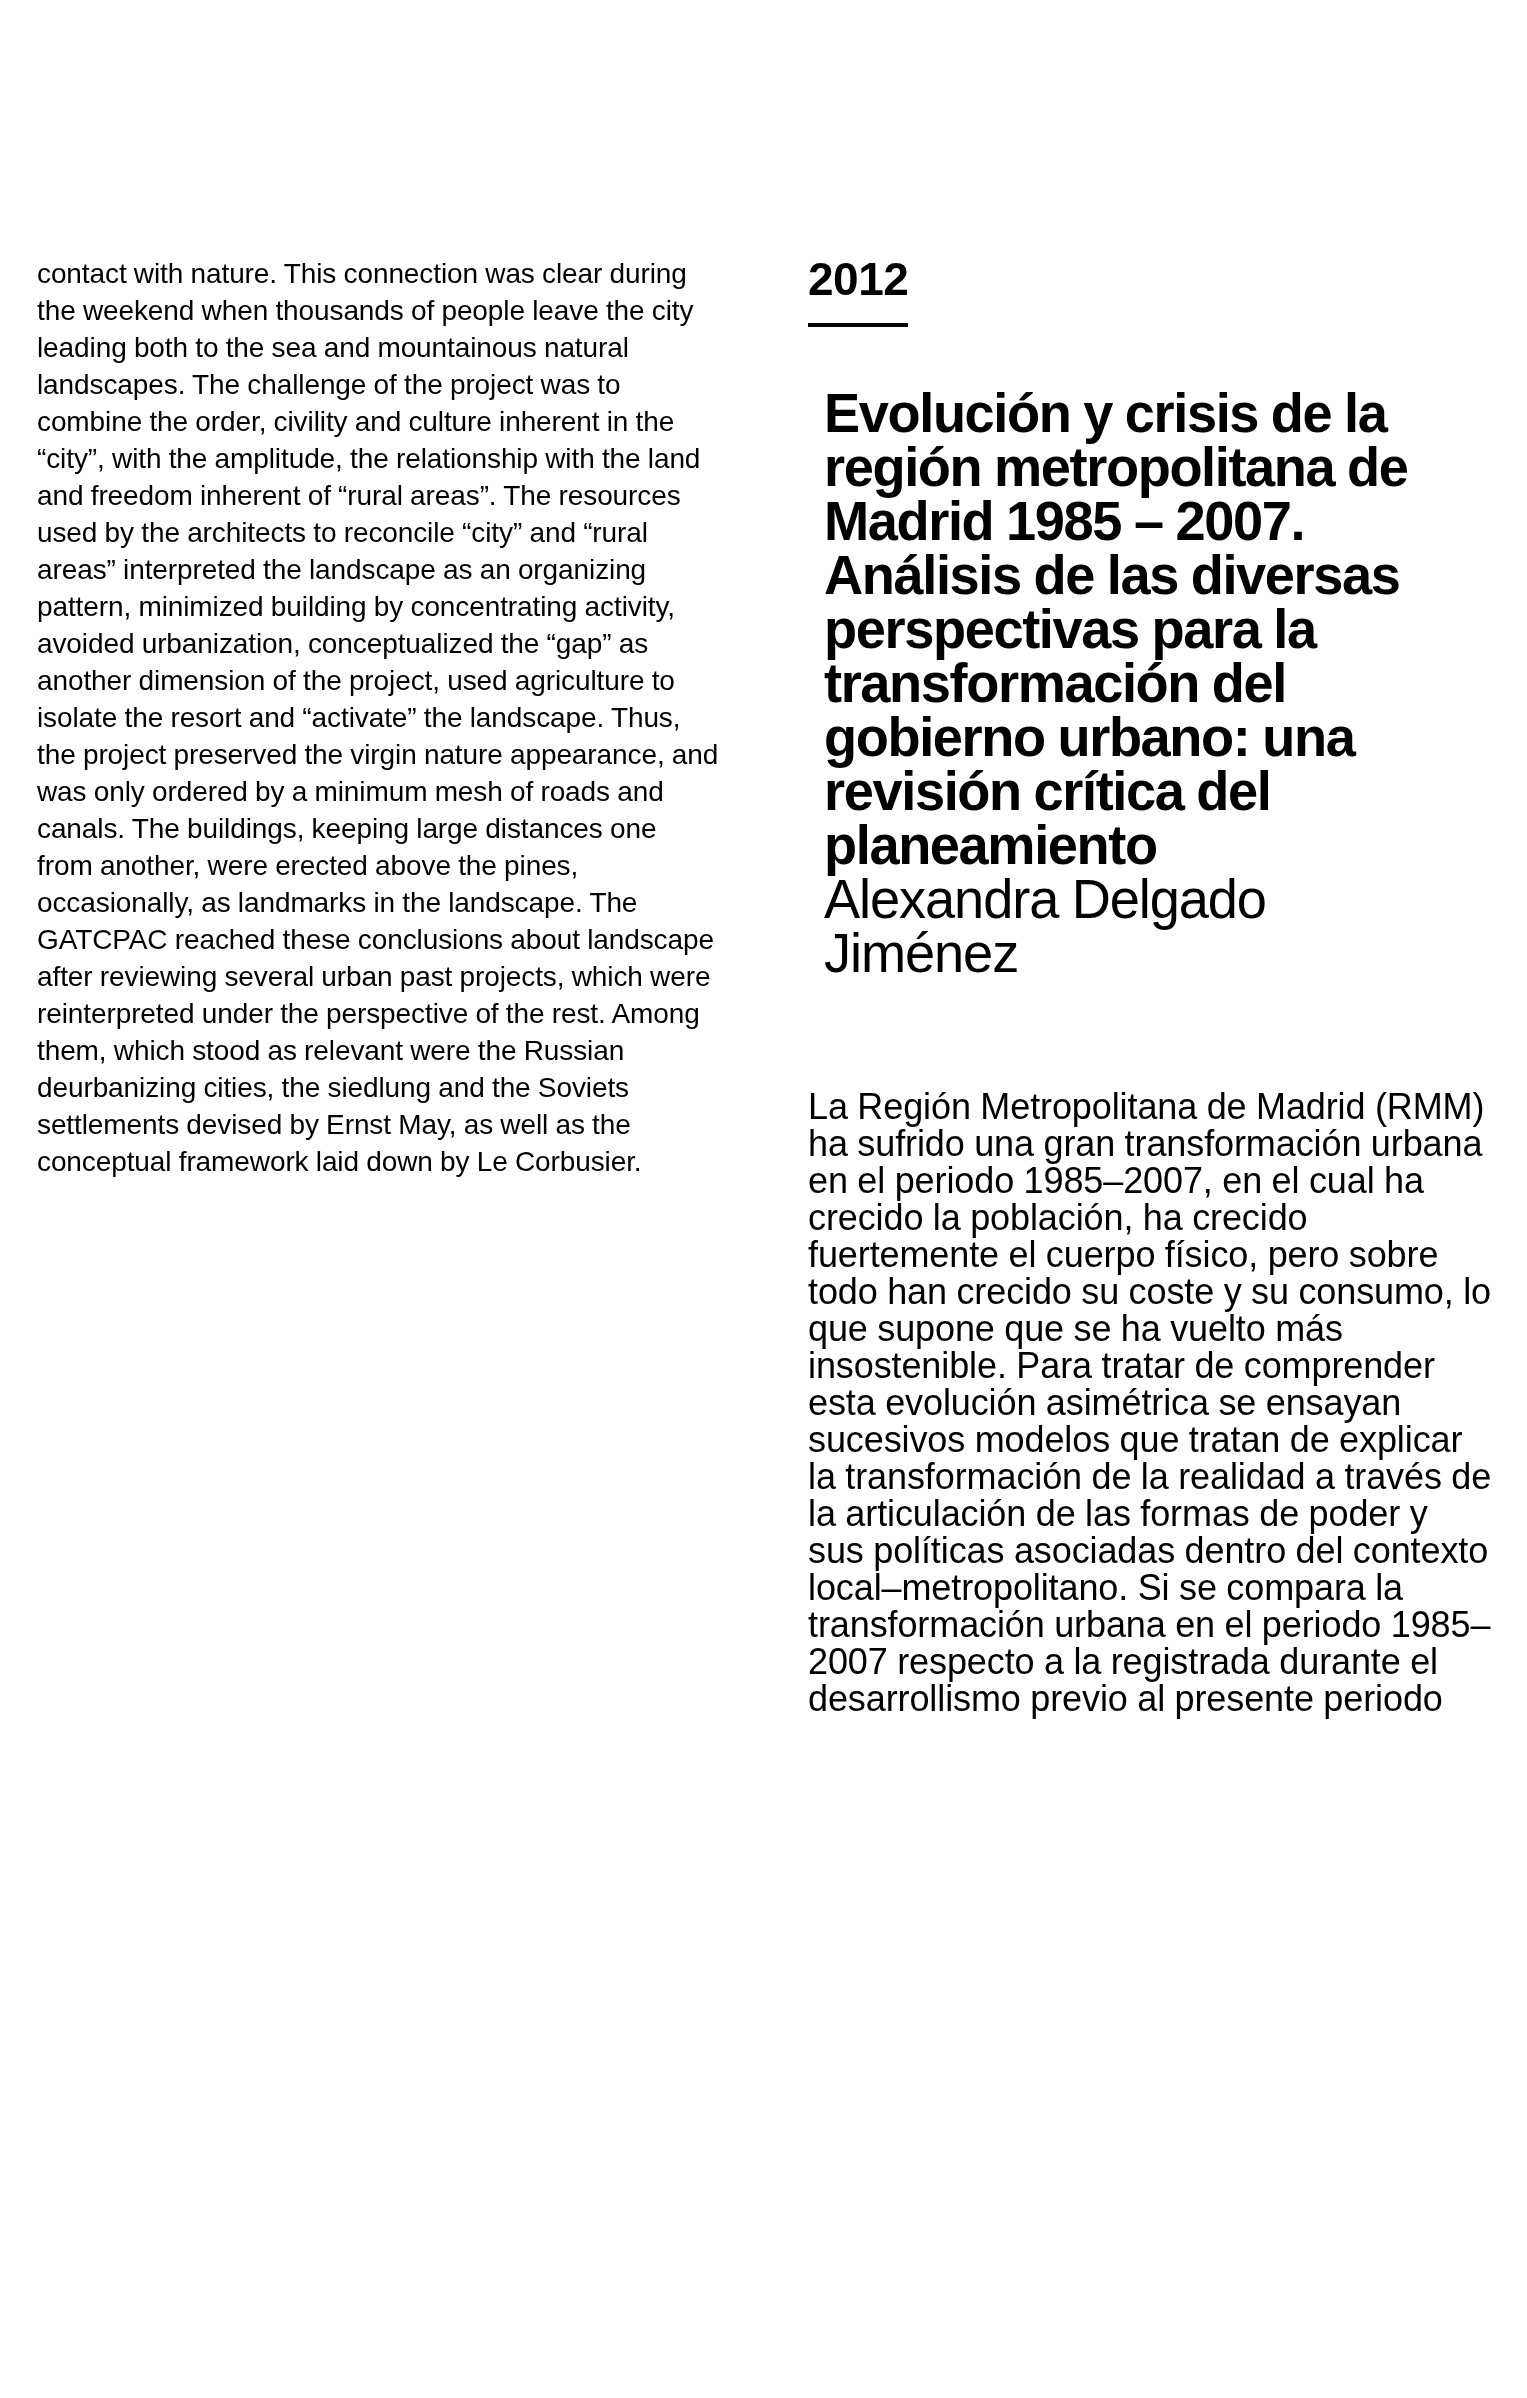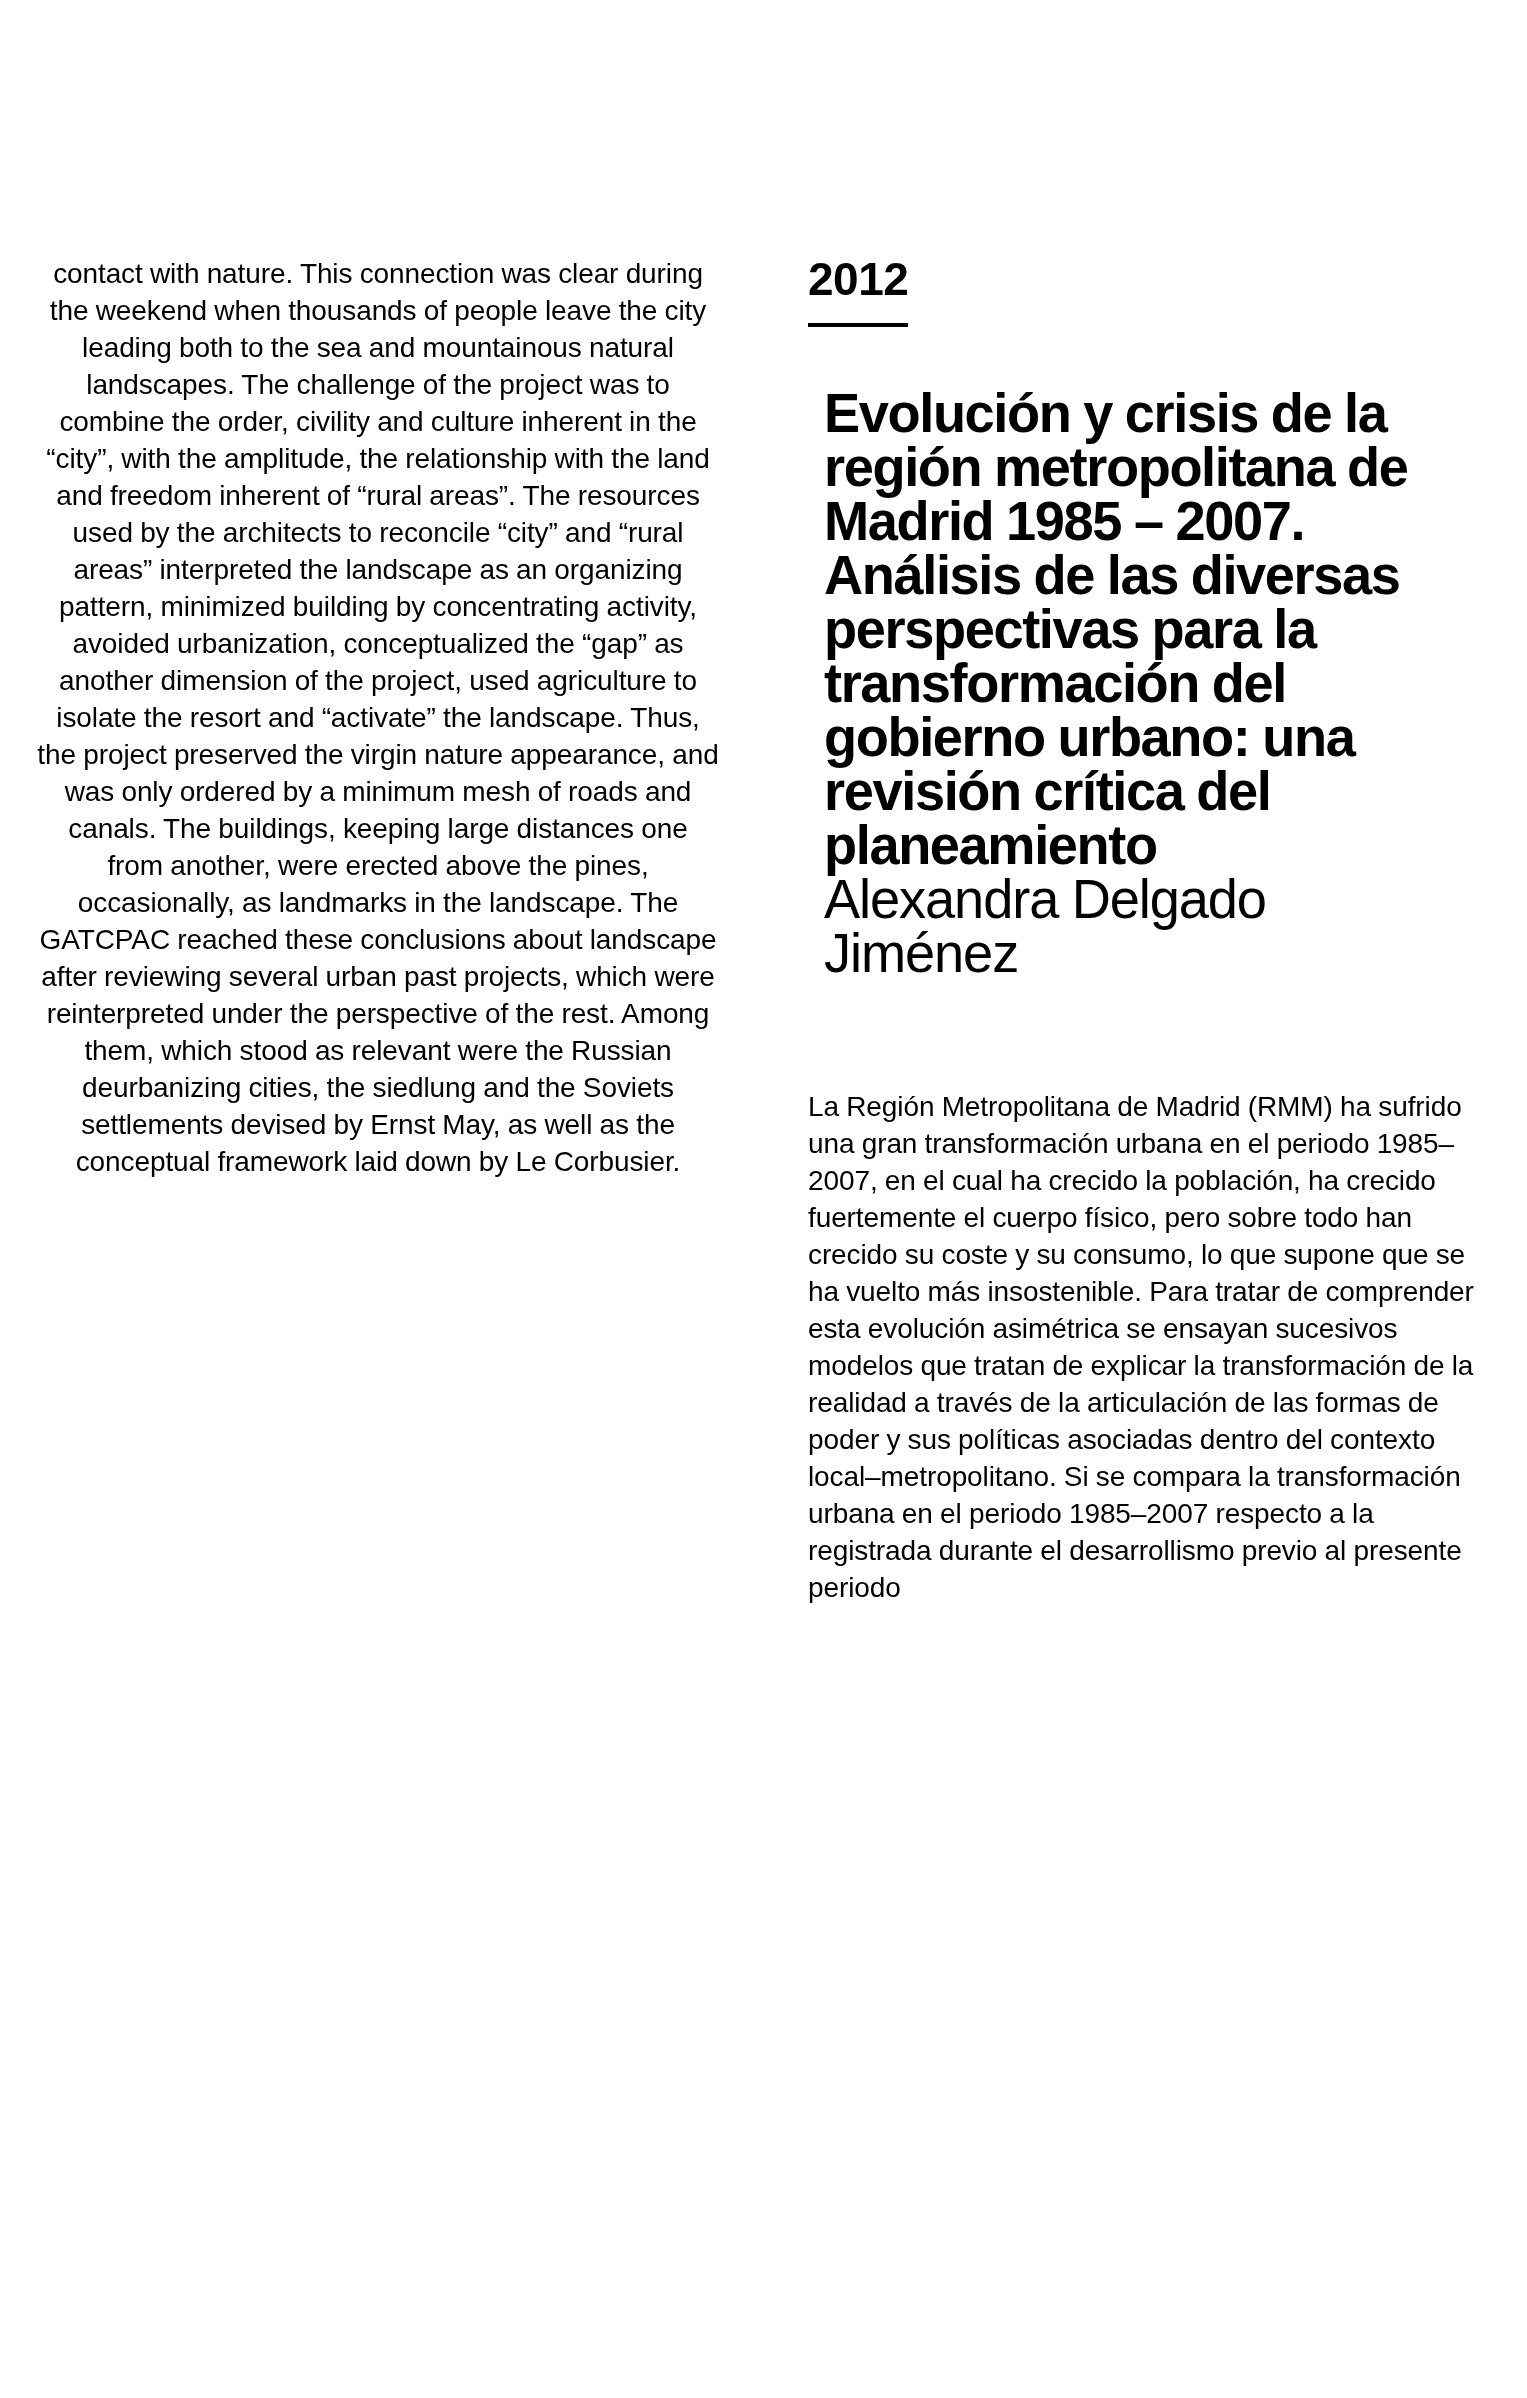--- a/index.html
+++ b/index.html
@@ -25,21 +25,21 @@
   .col-left {
     position: absolute;
     left: 37px;
     top: 255px;
     width: 682px;
   }
   .body-text {
     font-size: 28px;
     line-height: 37px;
     letter-spacing: -0.1px;
-    text-align: center;
+    text-align: left;
     word-spacing: -0.4px;
     margin: 0;
     hyphens: manual;
   }
 
   
   .col-right {
     position: absolute;
     left: 808px;
     top: 255px;
@@ -76,21 +76,21 @@
     font-weight: 400;
     letter-spacing: -1.1px;
     word-spacing: -0.5px;
     margin: 0;
     transform: scaleX(0.985);
     transform-origin: left top;
   }
 
   .abstract {
     margin: 108px 0 0 0;
-    font-size: 28px;
+    font-size: 36px;
     line-height: 37px;
     letter-spacing: -0.1px;
     word-spacing: -0.4px;
   }
 </style>
 </head>
 <body>
 
 <div class="page">
 

